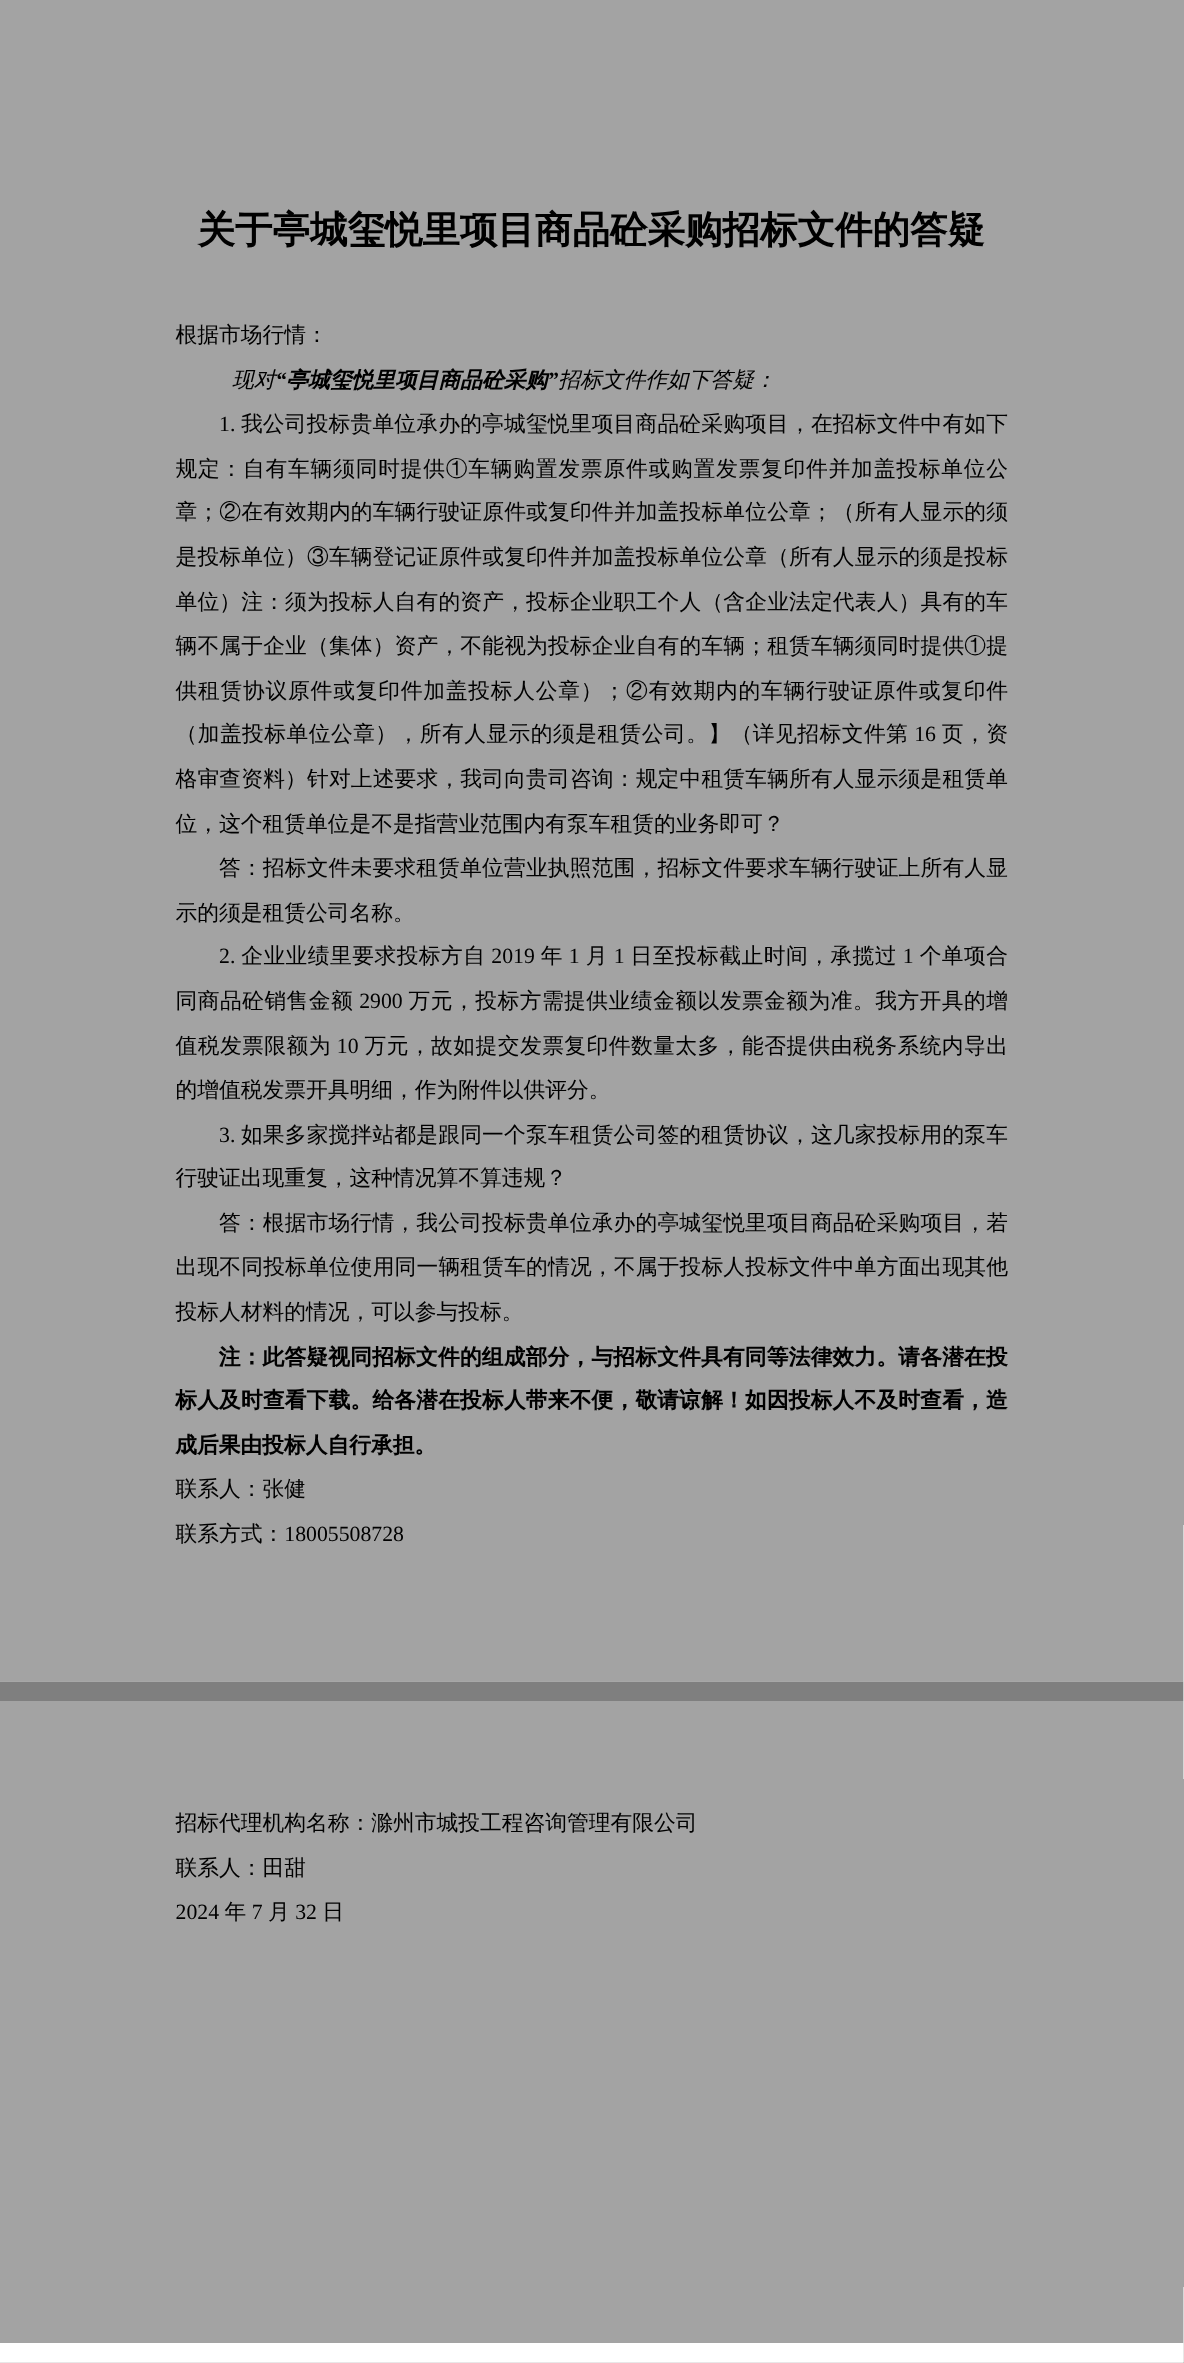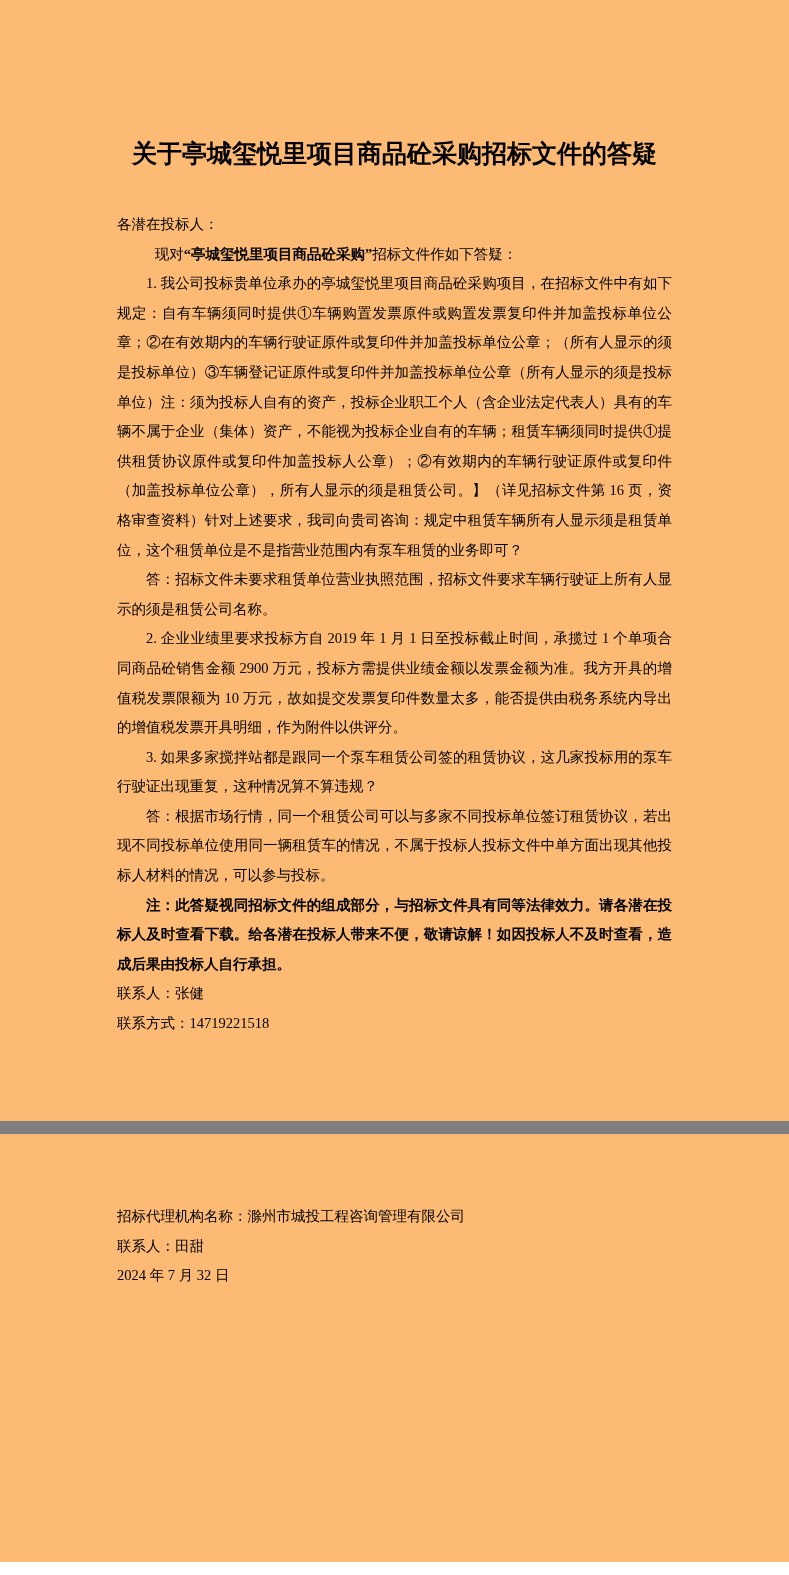--- a/index.html
+++ b/index.html
@@ -12,21 +12,21 @@
     height: 1575px;
     overflow: hidden;
     font-family: "Liberation Serif", "DejaVu Serif", serif;
     color: #000000;
     -webkit-font-smoothing: antialiased;
   }
   .page {
     box-sizing: border-box;
     padding-left: 117px;
     padding-right: 117px;
-    background: #fdba74;
+    background: #a3a3a3;
   }
   .page-1 {
     height: 1121px;
     padding-top: 138px;
   }
   .page-2 {
     height: 428px;
     padding-top: 68px;
   }
   .doc-title {
@@ -44,52 +44,53 @@
     text-align: justify;
   }
   .para.no-justify {
     text-align: left;
   }
   .indent {
     text-indent: 2em;
   }
   .indent-lg {
     text-indent: 2.6em;
+    font-style: italic;
   }
   .bold {
     font-weight: bold;
   }
   .page-divider {
     width: 789px;
     height: 13px;
     background: #7f7f7f;
   }
 </style>
 </head>
 <body>
 
 <div class="page page-1">
   <h1 class="doc-title">关于亭城玺悦里项目商品砼采购招标文件的答疑</h1>
 
-  <p class="para no-justify">各潜在投标人：</p>
+  <p class="para no-justify">根据市场行情：</p>
 
   <p class="para indent-lg"><span>现对</span><span class="bold">“亭城玺悦里项目商品砼采购”</span><span>招标文件作如下答疑：</span></p>
 
   <p class="para indent">1. 我公司投标贵单位承办的亭城玺悦里项目商品砼采购项目，在招标文件中有如下规定：自有车辆须同时提供①车辆购置发票原件或购置发票复印件并加盖投标单位公章；②在有效期内的车辆行驶证原件或复印件并加盖投标单位公章；（所有人显示的须是投标单位）③车辆登记证原件或复印件并加盖投标单位公章（所有人显示的须是投标单位）注：须为投标人自有的资产，投标企业职工个人（含企业法定代表人）具有的车辆不属于企业（集体）资产，不能视为投标企业自有的车辆；租赁车辆须同时提供①提供租赁协议原件或复印件加盖投标人公章）；②有效期内的车辆行驶证原件或复印件（加盖投标单位公章），所有人显示的须是租赁公司。】（详见招标文件第 16 页，资格审查资料）针对上述要求，我司向贵司咨询：规定中租赁车辆所有人显示须是租赁单位，这个租赁单位是不是指营业范围内有泵车租赁的业务即可？</p>
   <p class="para indent">答：招标文件未要求租赁单位营业执照范围，招标文件要求车辆行驶证上所有人显示的须是租赁公司名称。</p>
 
   <p class="para indent">2.  企业业绩里要求投标方自 2019 年 1 月 1 日至投标截止时间，承揽过 1 个单项合同商品砼销售金额 2900 万元，投标方需提供业绩金额以发票金额为准。我方开具的增值税发票限额为 10 万元，故如提交发票复印件数量太多，能否提供由税务系统内导出的增值税发票开具明细，作为附件以供评分。</p>
 
   <p class="para indent">3. 如果多家搅拌站都是跟同一个泵车租赁公司签的租赁协议，这几家投标用的泵车行驶证出现重复，这种情况算不算违规？</p>
-  <p class="para indent">答：根据市场行情，同一个租赁公司可以与多家不同投标单位签订租赁协议，若出现不同投标单位使用同一辆租赁车的情况，不属于投标人投标文件中单方面出现其他投标人材料的情况，可以参与投标。</p>
+  <p class="para indent">答：根据市场行情，我公司投标贵单位承办的亭城玺悦里项目商品砼采购项目，若出现不同投标单位使用同一辆租赁车的情况，不属于投标人投标文件中单方面出现其他投标人材料的情况，可以参与投标。</p>
 
   <p class="para indent bold">注：此答疑视同招标文件的组成部分，与招标文件具有同等法律效力。请各潜在投标人及时查看下载。给各潜在投标人带来不便，敬请谅解！如因投标人不及时查看，造成后果由投标人自行承担。</p>
 
   <p class="para no-justify">联系人：张健</p>
-  <p class="para no-justify">联系方式：14719221518</p>
+  <p class="para no-justify">联系方式：18005508728</p>
 </div>
 
 <div class="page-divider"></div>
 
 <div class="page page-2">
   <p class="para no-justify">招标代理机构名称：滁州市城投工程咨询管理有限公司</p>
   <p class="para no-justify">联系人：田甜</p>
   <p class="para no-justify">2024 年 7 月 32 日</p>
 </div>
 

